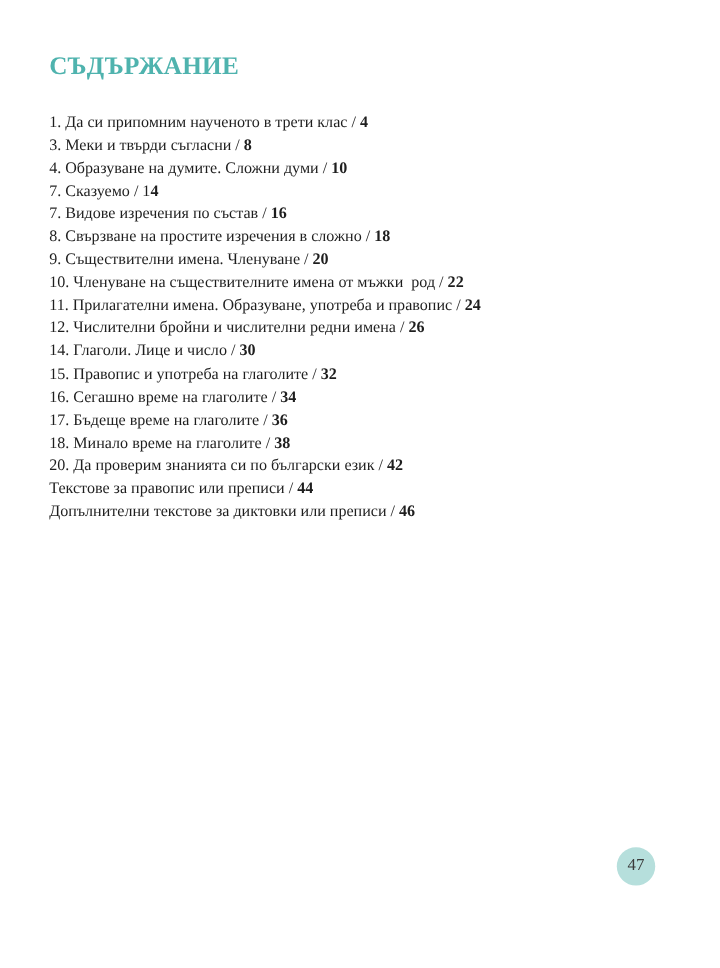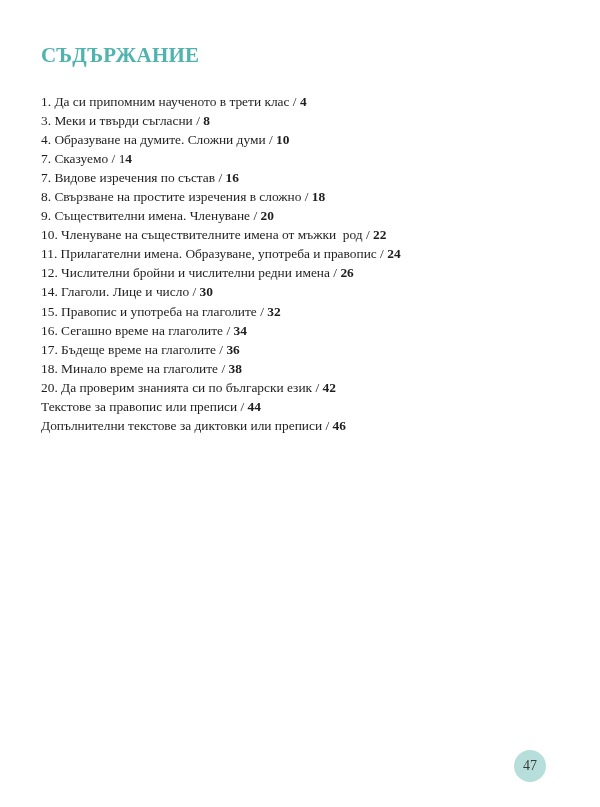--- a/index.html
+++ b/index.html
@@ -48,21 +48,21 @@
   }
   .toc-page {
     font-weight: bold;
   }
   .toc-page.mixed .first-digit {
     font-weight: normal;
   }
   .page-number-badge {
     position: absolute;
     left: 514px;
-    top: 750px;
+    top: 706px;
     width: 32px;
     height: 32px;
     border-radius: 50%;
     background: #b6dfdc;
     display: flex;
     align-items: center;
     justify-content: center;
     font-family: "Liberation Serif", "DejaVu Serif", serif;
     font-size: 14px;
     color: #3a3a3a;

